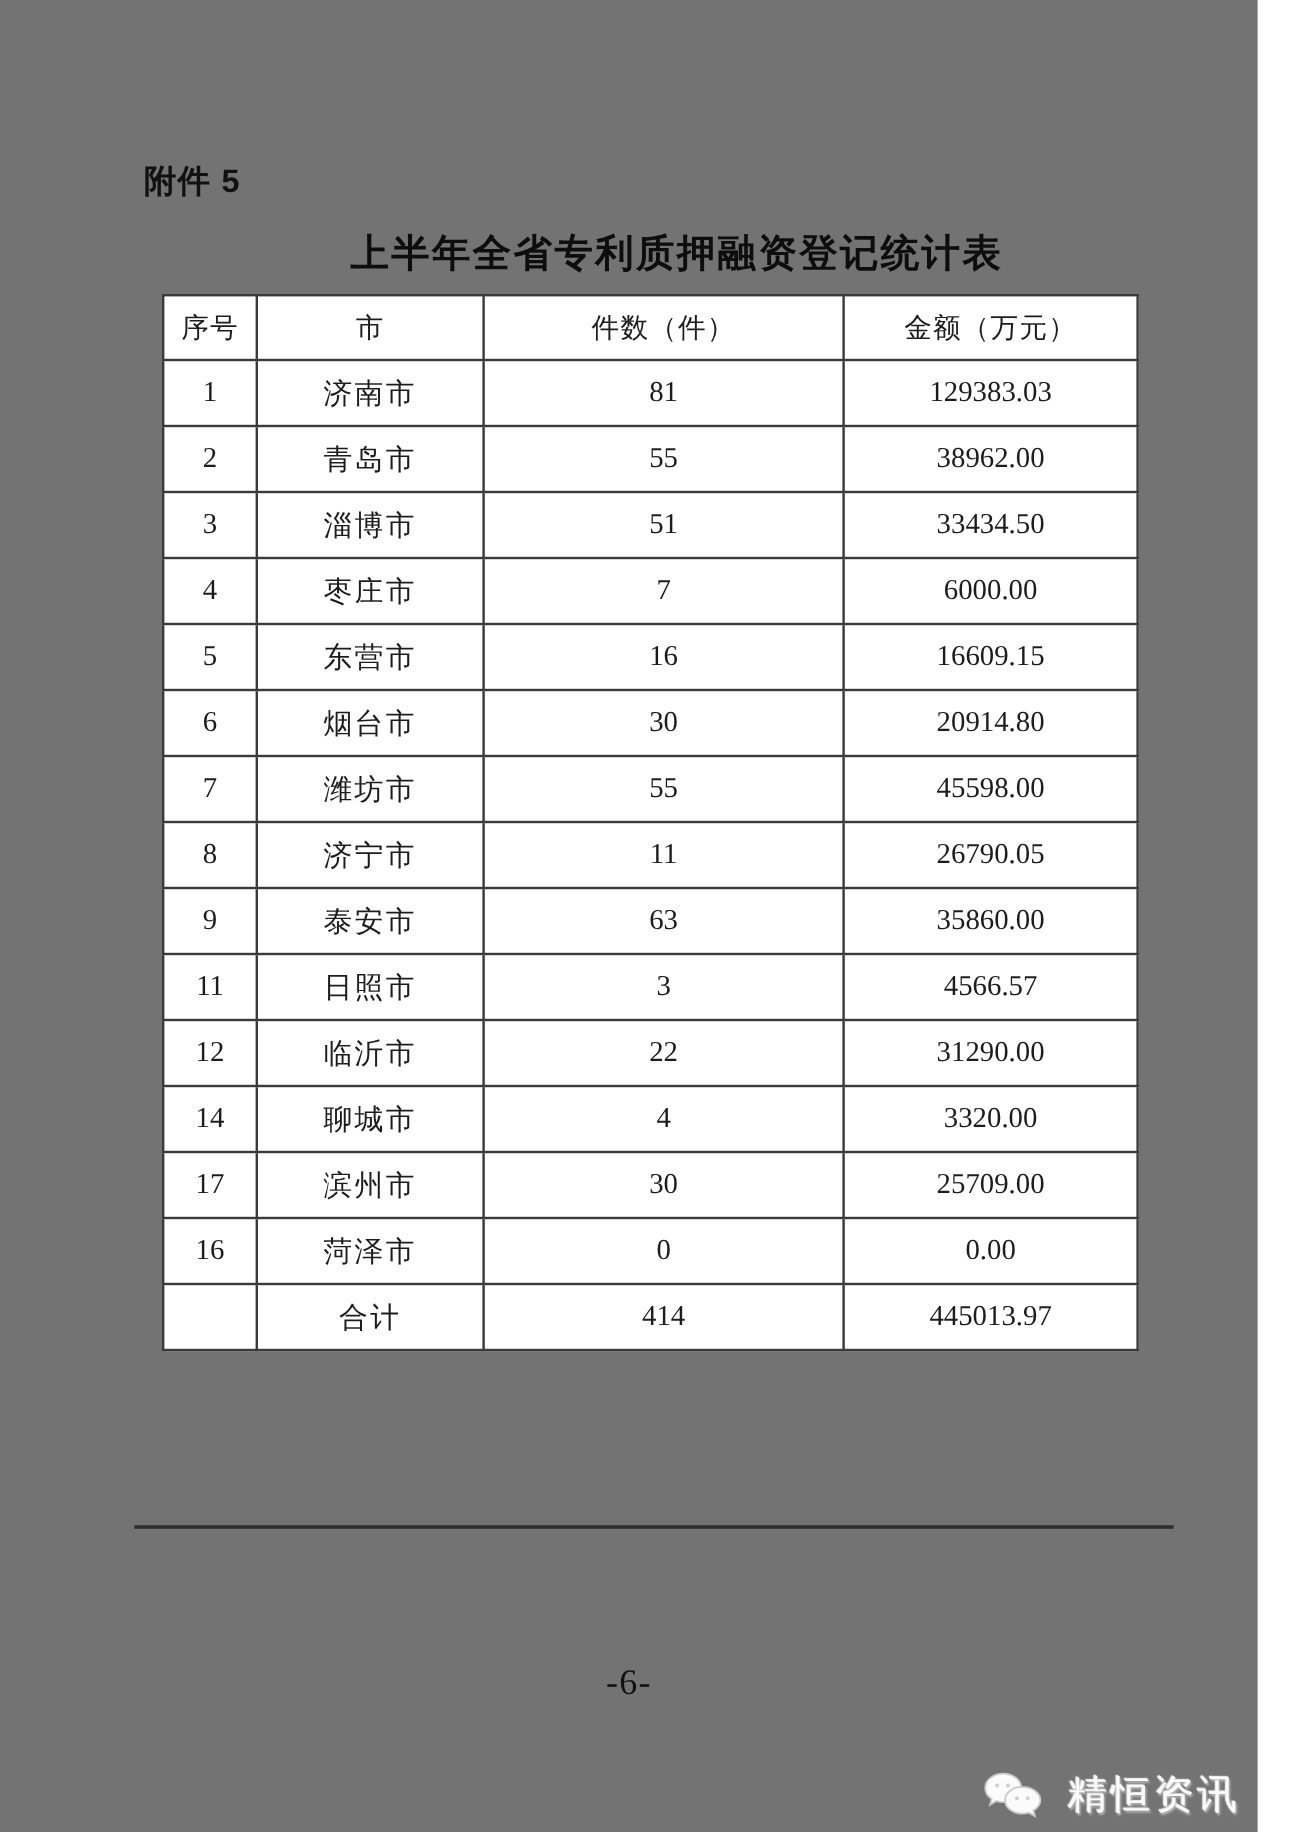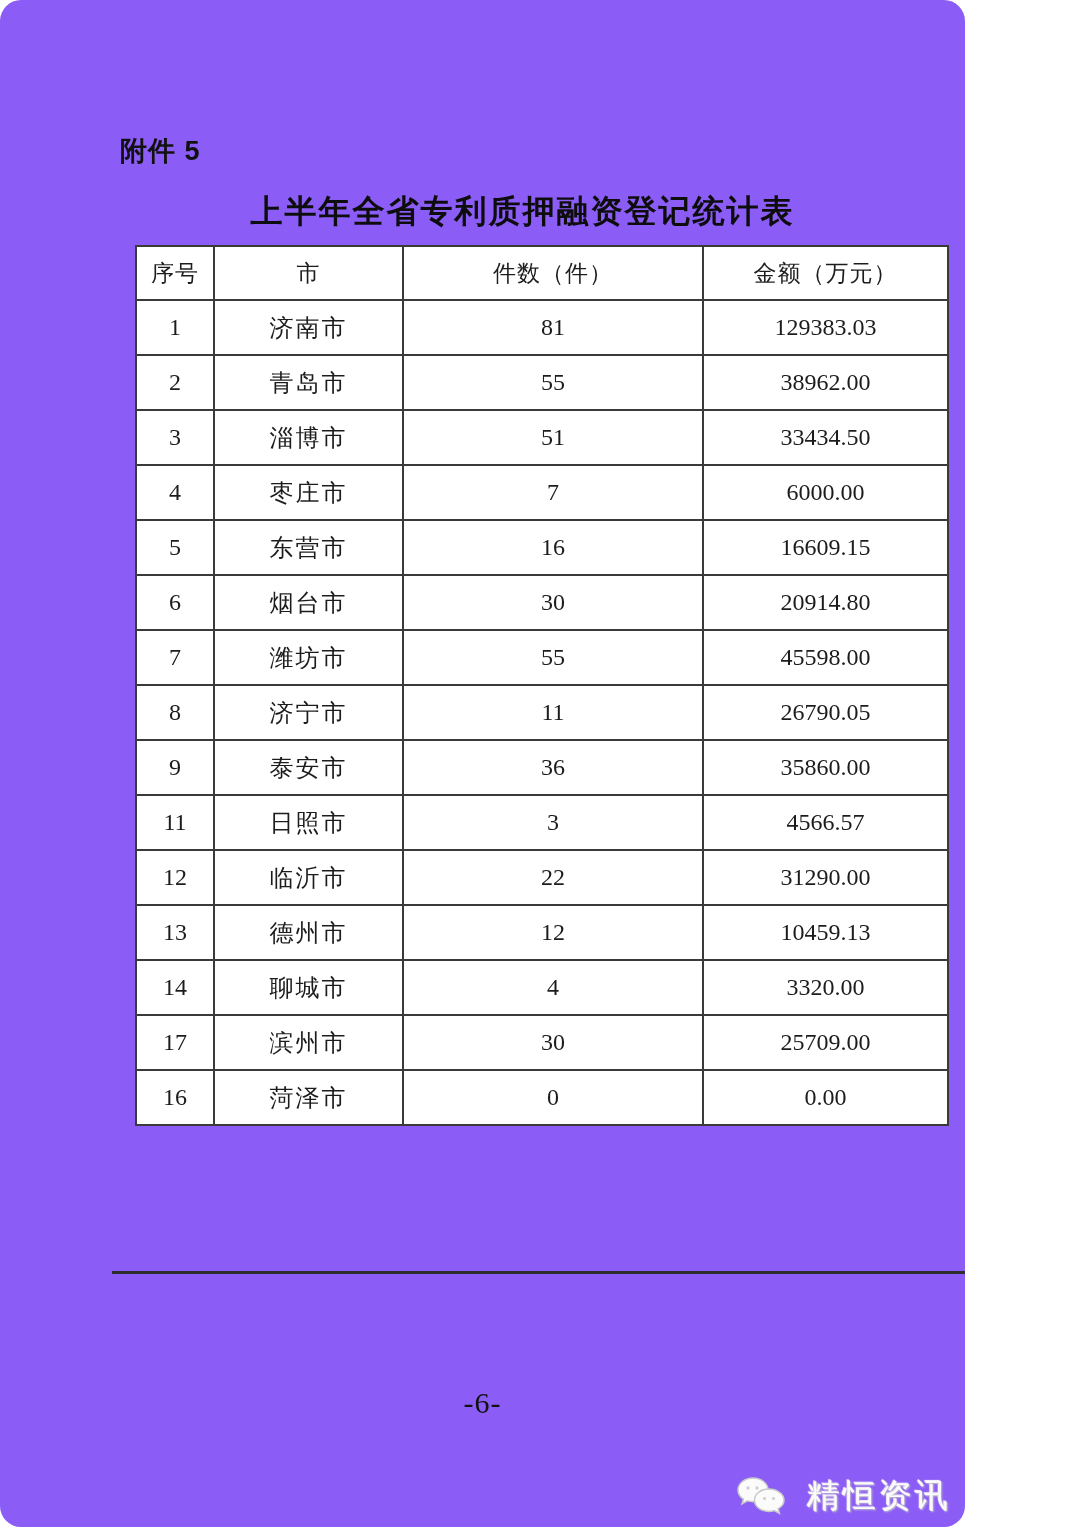--- a/index.html
+++ b/index.html
@@ -2,27 +2,26 @@
 <html><head>
 <meta charset="utf-8">
 <style>
   html, body {
     margin: 0;
     padding: 0;
     background: #ffffff;
   }
   .page {
     position: relative;
-    width: 965px;
+    width: 1048px;
     height: 1527px;
-    background: #8b5cf6;
+    background: #737373;
     font-family: "Liberation Serif", "DejaVu Serif", serif;
     color: #1c1c1c;
     overflow: hidden;
-    border-radius: 21px;
   }
   .attachment-label {
     position: absolute;
     left: 120px;
     top: 133px;
     font-family: "Liberation Sans", "DejaVu Sans", sans-serif;
     font-weight: bold;
     font-size: 27px;
     letter-spacing: 1px;
     color: #111;
@@ -183,58 +182,58 @@
         </tr>
         <tr>
           <td>8</td>
           <td class="city-cell">济宁市</td>
           <td>11</td>
           <td>26790.05</td>
         </tr>
         <tr>
           <td>9</td>
           <td class="city-cell">泰安市</td>
-          <td>36</td>
+          <td>63</td>
           <td>35860.00</td>
         </tr>
         <tr>
           <td>11</td>
           <td class="city-cell">日照市</td>
           <td>3</td>
           <td>4566.57</td>
         </tr>
         <tr>
           <td>12</td>
           <td class="city-cell">临沂市</td>
           <td>22</td>
           <td>31290.00</td>
         </tr>
         <tr>
-          <td>13</td>
-          <td class="city-cell">德州市</td>
-          <td>12</td>
-          <td>10459.13</td>
-        </tr>
-        <tr>
           <td>14</td>
           <td class="city-cell">聊城市</td>
           <td>4</td>
           <td>3320.00</td>
         </tr>
         <tr>
           <td>17</td>
           <td class="city-cell">滨州市</td>
           <td>30</td>
           <td>25709.00</td>
         </tr>
         <tr>
           <td>16</td>
           <td class="city-cell">菏泽市</td>
           <td>0</td>
           <td>0.00</td>
+        </tr>
+        <tr>
+          <td></td>
+          <td class="city-cell">合计</td>
+          <td>414</td>
+          <td>445013.97</td>
         </tr>
       </tbody>
   </table>
 
   <div class="bottom-rule"></div>
 
   <div class="page-number">-6-</div>
 
   <div class="watermark">
     <svg class="wechat-icon" viewBox="0 0 52 44" xmlns="http://www.w3.org/2000/svg">

